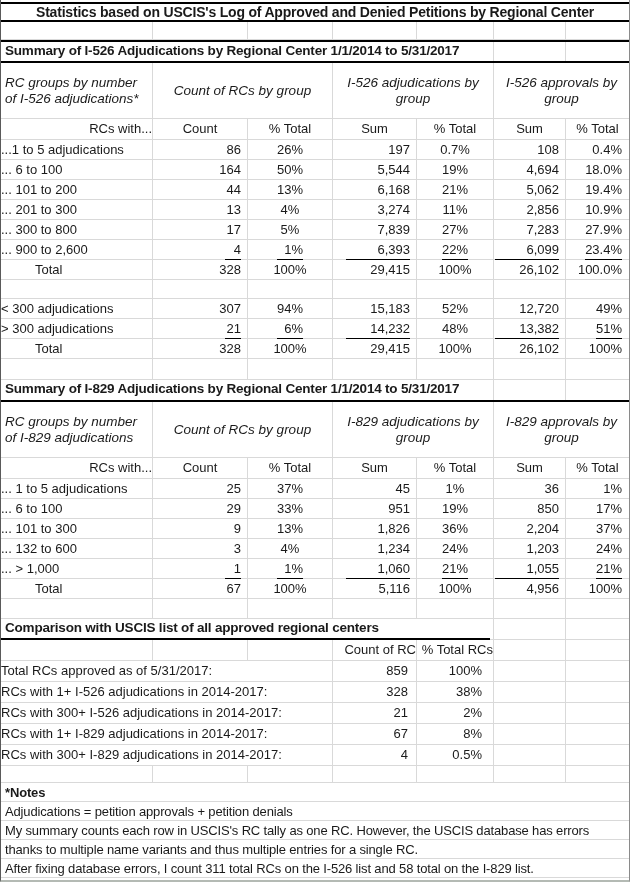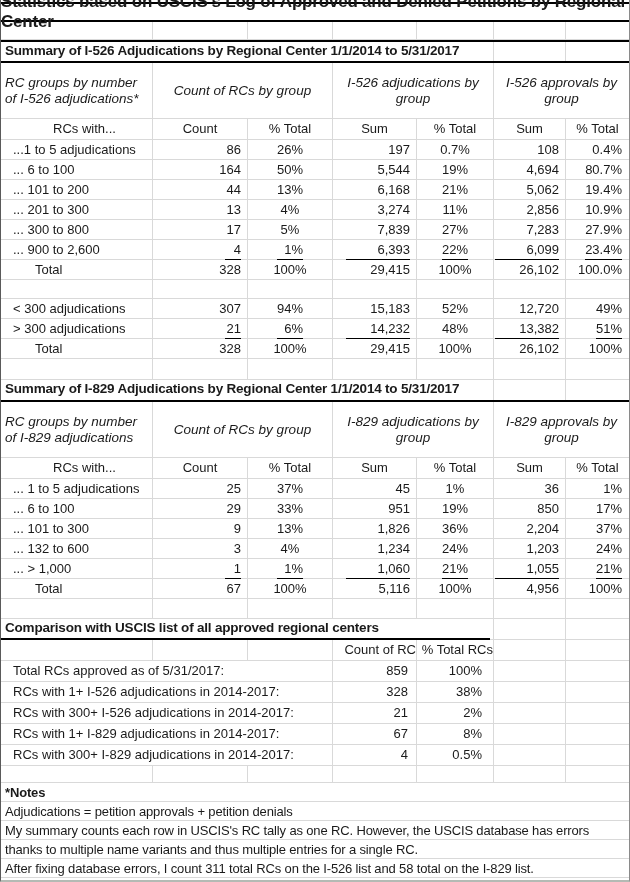--- a/index.html
+++ b/index.html
@@ -20,40 +20,40 @@
   .td:last-child{border-right:none;}
   
   .r7{display:grid;grid-template-columns:152px 95px 85px 84px 77px 72px 63px;}
   .r4{display:grid;grid-template-columns:152px 180px 161px 135px;}
   .rsec{display:grid;grid-template-columns:493px 72px 63px;}
   .rcmp{display:grid;grid-template-columns:332px 84px 77px 72px 63px;}
   
   .title{
     height:20px;box-sizing:border-box;border-top:2px solid #000;border-bottom:2px solid #000;
     display:flex;align-items:center;justify-content:center;
-    font-weight:bold;font-size:17px;letter-spacing:-0.2px;
+    font-weight:bold;font-size:14px;letter-spacing:-0.2px;
   }
   .h18{height:18px;} .h19{height:19px;} .h20{height:20px;} .h21{height:21px;} .h17{height:17px;}
   
   .sechead{height:23px;font-weight:bold;font-size:13.5px;line-height:18px;letter-spacing:-0.2px;}
   .sechead .td{padding-left:4px;}
   .i526head{border-top:2px solid #000;border-bottom:2px solid #000;}
   .i829head{height:22px;border-bottom:2px solid #000;}
   .comphead{height:21px;position:relative;}
   .comphead::after{content:'';position:absolute;left:0;bottom:-1px;width:489px;height:2px;background:#000;}
   
   .mhead{height:56px;}
   .mhead .td{display:flex;align-items:center;justify-content:center;text-align:center;
     font-style:italic;font-size:13.5px;line-height:16px;white-space:normal;}
   .mhead .td.lab{justify-content:flex-start;text-align:left;padding-left:4px;}
   
   .subhead .td{text-align:center;}
-  .subhead .td.lab{text-align:center;padding-left:16px;}
-  
-  .td.lab{padding-left:12px;}
+  .subhead .td.lab{text-align:right;padding-left:16px;}
+  
+  .td.lab{padding-left:0;}
   .total-row .td.lab{padding-left:34px;}
   .td.num{text-align:right;padding-right:6px;}
   .td.pct{text-align:center;}
   .td.pctg{text-align:right;padding-right:7px;}
   .td.numc{text-align:right;padding-right:8px;}
   .td.pctc{text-align:right;padding-right:11px;}
   .v{display:inline-block;}
   .v.ul{border-bottom:1px solid #000;text-align:right;}
   [data-col="0"] .v.ul{min-width:16px;}
   [data-col="1"] .v.ul,[data-col="3"] .v.ul,[data-col="5"] .v.ul{min-width:26px;}
@@ -117,21 +117,21 @@
           <div class="td num" data-col="4"><span class="v">108</span></div>
           <div class="td pctg" data-col="5"><span class="v">0.4%</span></div>
         </div>
         <div class="tr r7 h20">
           <div class="td lab"><span>... 6 to 100</span></div>
           <div class="td num" data-col="0"><span class="v">164</span></div>
           <div class="td pct" data-col="1"><span class="v">50%</span></div>
           <div class="td num" data-col="2"><span class="v">5,544</span></div>
           <div class="td pct" data-col="3"><span class="v">19%</span></div>
           <div class="td num" data-col="4"><span class="v">4,694</span></div>
-          <div class="td pctg" data-col="5"><span class="v">80.7%</span></div>
+          <div class="td pctg" data-col="5"><span class="v">18.0%</span></div>
         </div>
         <div class="tr r7 h20">
           <div class="td lab"><span>... 101 to 200</span></div>
           <div class="td num" data-col="0"><span class="v">44</span></div>
           <div class="td pct" data-col="1"><span class="v">13%</span></div>
           <div class="td num" data-col="2"><span class="v">6,168</span></div>
           <div class="td pct" data-col="3"><span class="v">21%</span></div>
           <div class="td num" data-col="4"><span class="v">5,062</span></div>
           <div class="td pctg" data-col="5"><span class="v">19.4%</span></div>
         </div>

